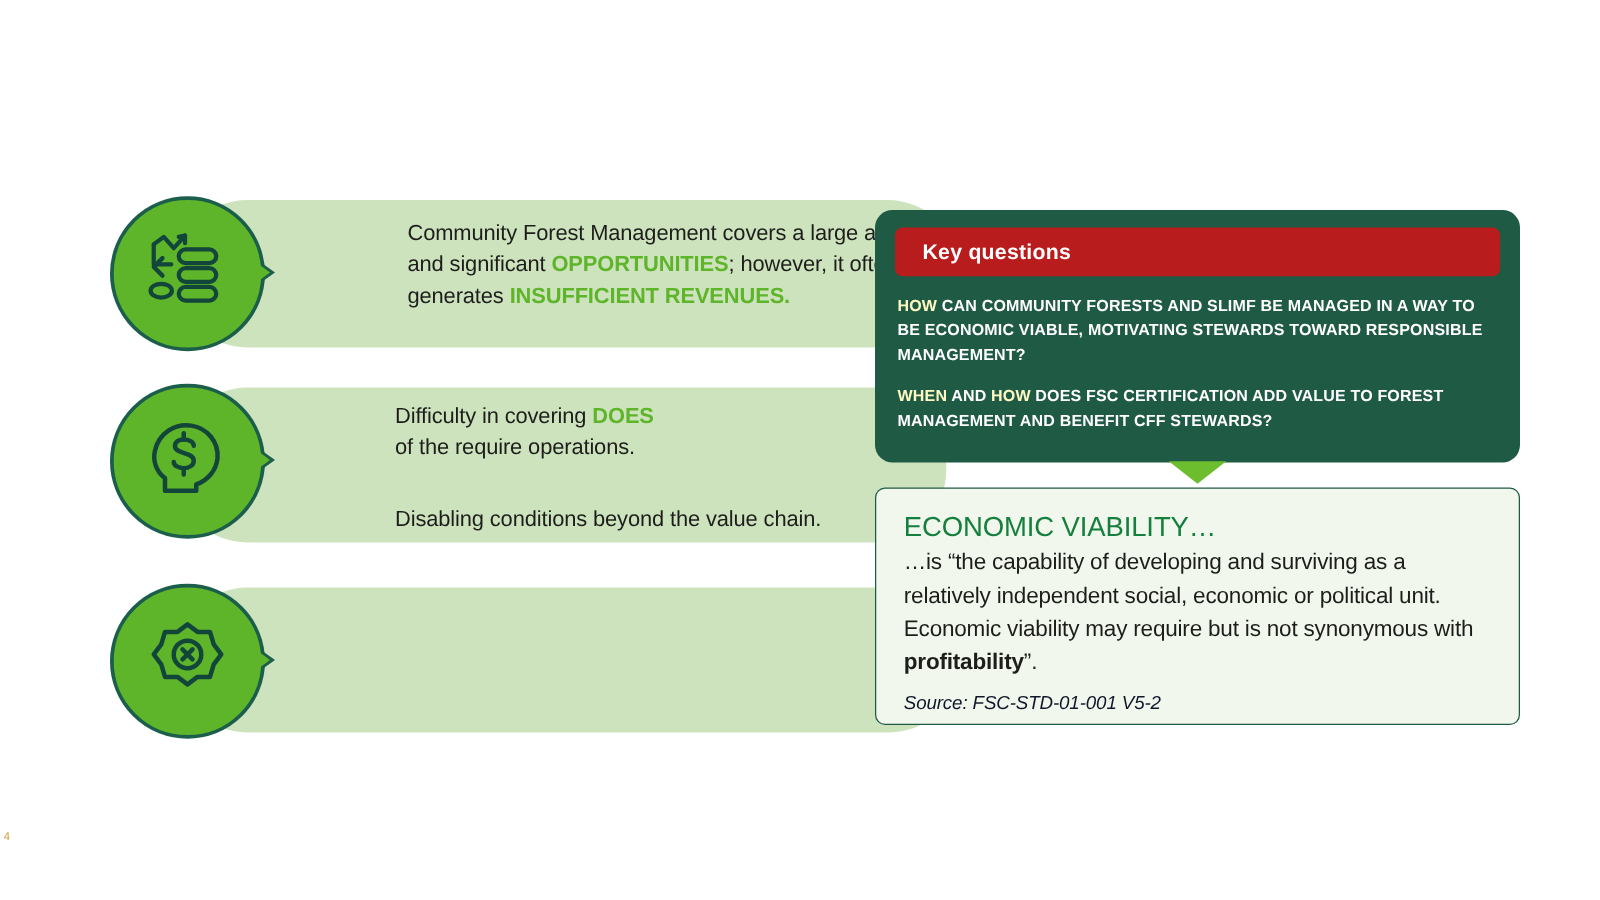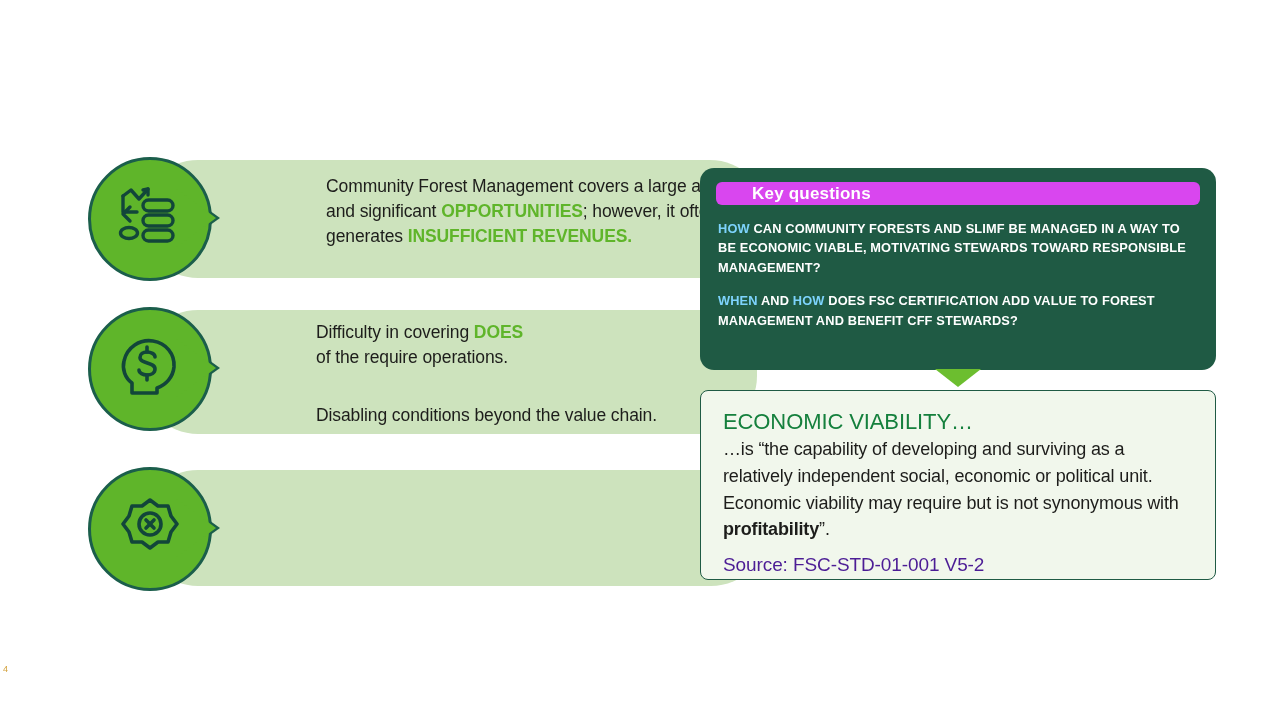--- a/index.html
+++ b/index.html
@@ -105,46 +105,46 @@
   .kq-card {
     position: relative;
     background: #1f5a44;
     border-radius: 14px;
     width: 516px;
     height: 202px;
     box-sizing: border-box;
     padding: 14px 16px 0 16px;
   }
   .kq-header {
-    background: #d946ef;
+    background: #b91c1c;
     border-radius: 6px;
-    height: 23px;
+    height: 39px;
     display: flex;
     align-items: center;
-    padding-left: 36px;
+    padding-left: 22px;
     box-sizing: border-box;
   }
   .kq-header span {
     color: #ffffff;
     font-size: 17px;
     font-weight: bold;
     letter-spacing: 0.2px;
   }
   .kq-body {
     padding: 14px 2px 0 2px;
   }
   .kq-q {
     color: #ffffff;
     font-size: 12.8px;
     font-weight: bold;
     line-height: 1.52;
     letter-spacing: 0.15px;
     margin-bottom: 14px;
   }
-  .kq-q .w { color: #7dd3fc; }
+  .kq-q .w { color: #fef9c3; }
 
   .kq-arrow {
     position: absolute;
     left: 50%;
     transform: translateX(-50%);
     bottom: -17px;
     width: 0; height: 0;
     border-left: 23px solid transparent;
     border-right: 23px solid transparent;
     border-top: 18px solid #6cbe2f;
@@ -168,22 +168,23 @@
   }
   .ev-body {
     font-size: 18px;
     color: #1d1d1b;
     line-height: 1.49;
     letter-spacing: -0.15px;
   }
   .ev-body b { font-weight: bold; }
   .ev-source {
     margin-top: 11px;
-    font-size: 19px;
-    color: #4c1d95;
+    font-size: 15px;
+    font-style: italic;
+    color: #0f172a;
     letter-spacing: -0.1px;
   }
 
   .corner-mark {
     position: absolute;
     left: 3px;
     bottom: 46px;
     font-size: 9px;
     color: #d2a03a;
   }

